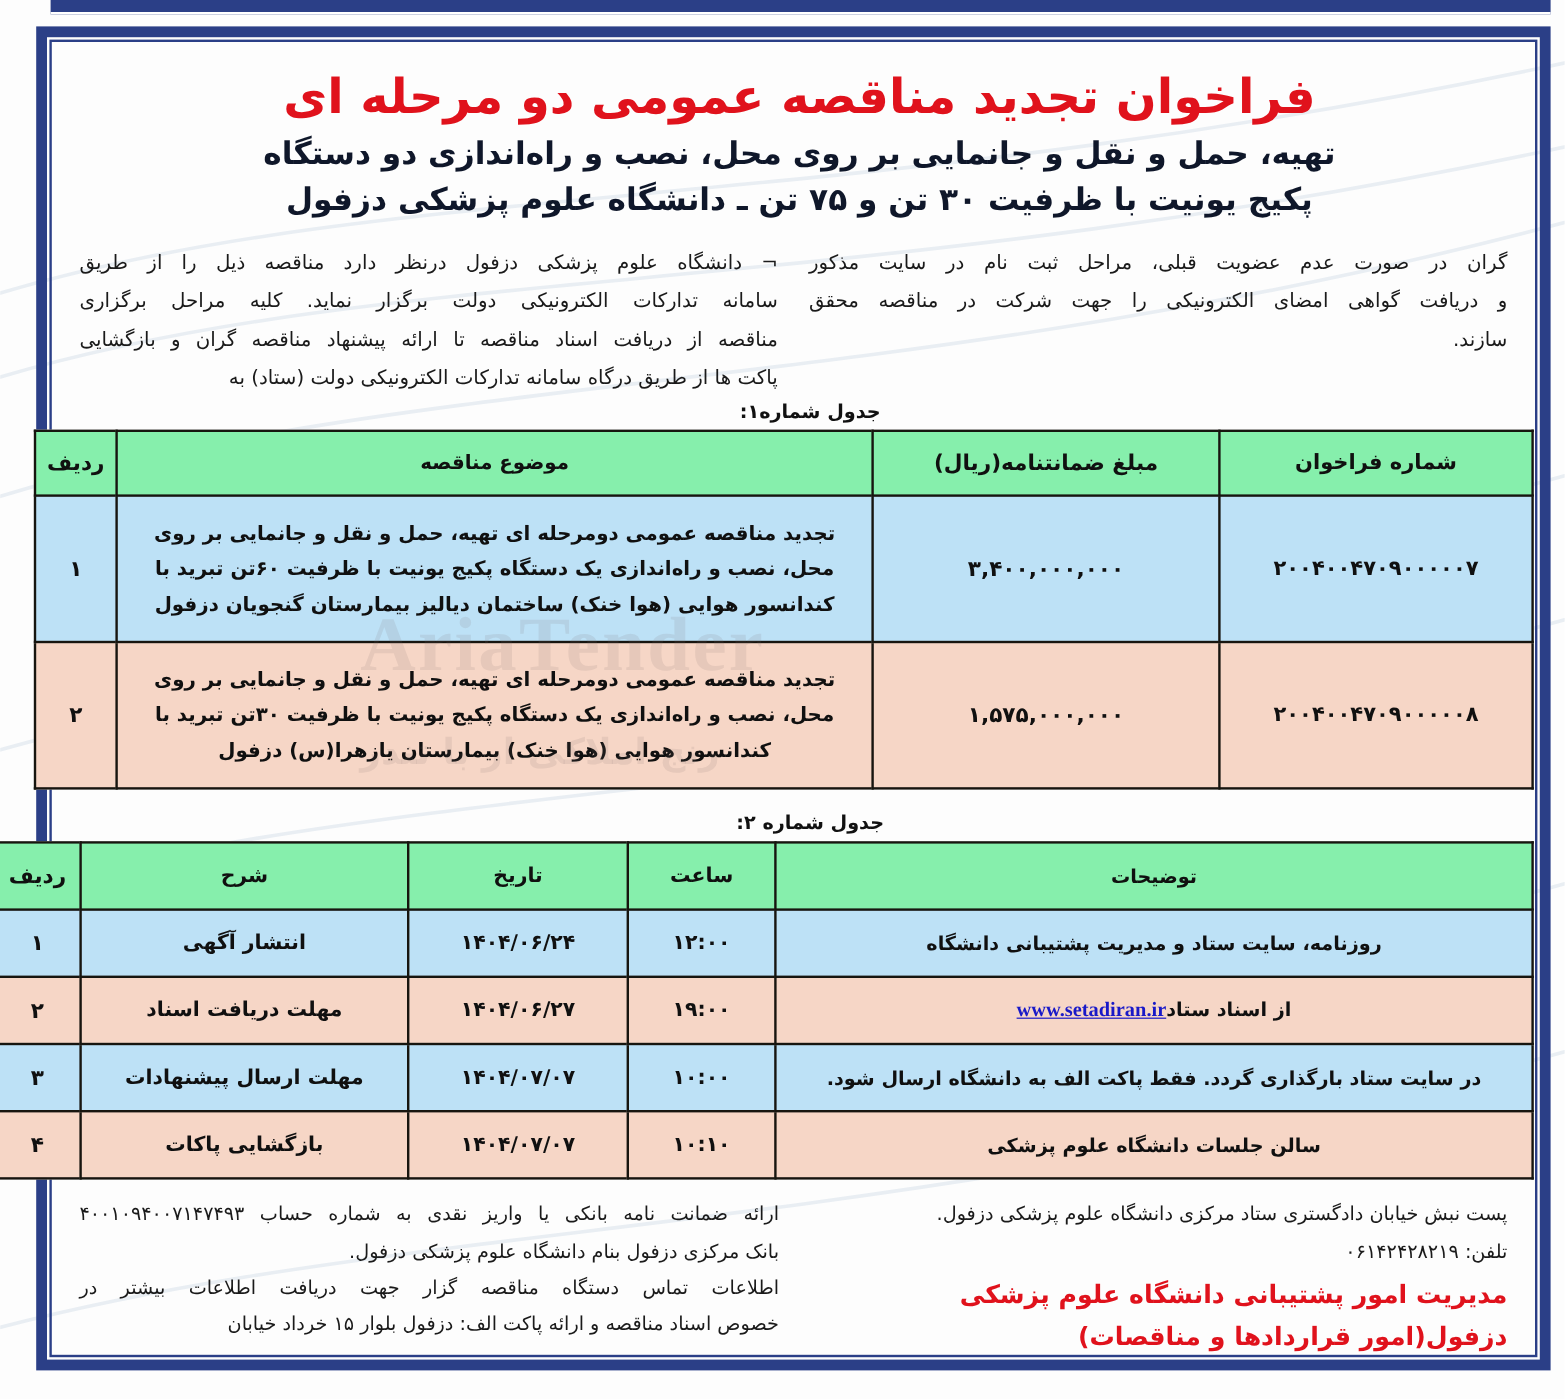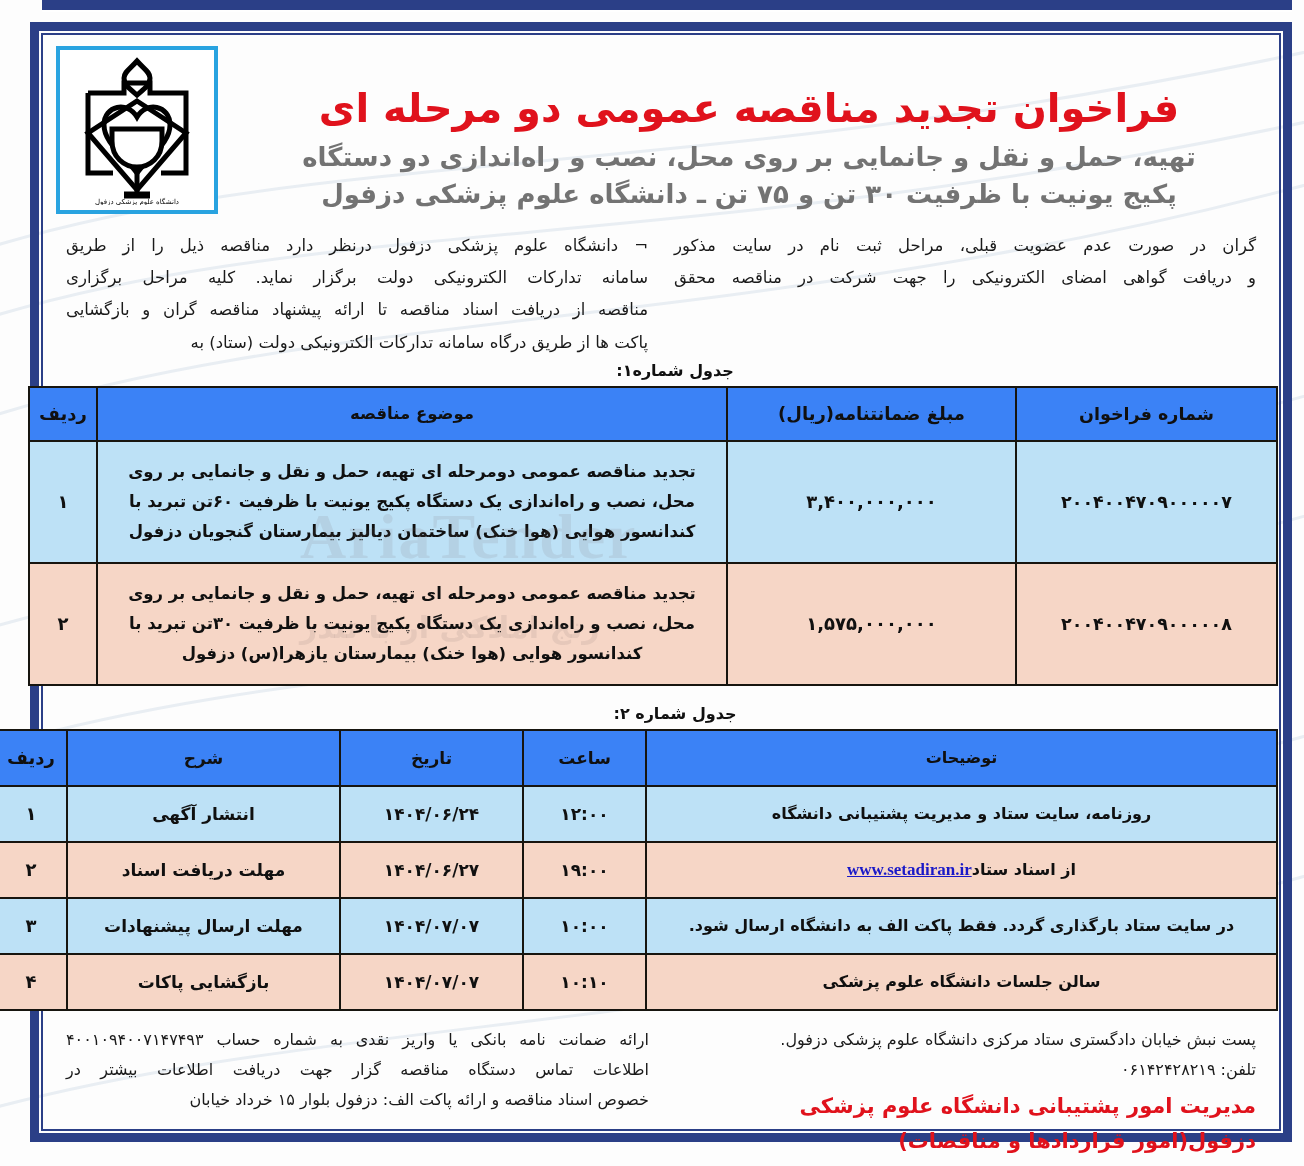--- a/index.html
+++ b/index.html
@@ -96,21 +96,21 @@
   }
   .title-main {
     color: #e0121c;
     font-size: 40px;
     font-weight: bold;
     line-height: 1.28;
     letter-spacing: -0.5px;
     white-space: nowrap;
   }
   .title-sub1, .title-sub2 {
-    color: #737373;
+    color: #0f172a;
     font-size: 26px;
     font-weight: bold;
     line-height: 1.45;
     white-space: nowrap;
   }
   .title-sub1 { margin-top: 4px; }
 
   
   .intro {
     display: flex;
@@ -155,21 +155,21 @@
     background: #ffffff;
   }
   table.t td, table.t th {
     border: 2px solid #17150f;
     text-align: center;
     vertical-align: middle;
     font-weight: bold;
     color: #101010;
   }
   .hdr th {
-    background: #3b82f6;
+    background: #86efac;
     font-size: 17px;
     height: 44px;
     padding: 4px 6px;
   }
   .row-blue td { background: #bde1f6; }
   .row-peach td { background: #f6d6c6; }
 
   
   #table1 td { height: 108px; padding: 6px 10px; }
   #table1 .c-radif { width: 54px; font-size: 18px; }
@@ -255,49 +255,29 @@
   <div class="content">
 
     <div class="header">
 
       <div class="titles">
         <div class="title-main">فراخوان تجدید مناقصه عمومی دو مرحله ای</div>
         <div class="title-sub1">تهیه، حمل و نقل و جانمایی بر روی محل، نصب و راه‌اندازی دو دستگاه</div>
         <div class="title-sub2">پکیج یونیت با ظرفیت ۳۰ تن و ۷۵ تن ـ دانشگاه علوم پزشکی دزفول</div>
       </div>
 
-      <div class="logo-box">
-        <svg width="142" height="150" viewBox="0 0 142 150">
-          <g fill="none" stroke="#000000" stroke-width="5">
-
-            <path d="M71 6 C64 14 58 17 58 23 C58 30 64 34 71 40 C78 34 84 30 84 23 C84 17 78 14 71 6 Z"></path>
-
-            <path d="M22 38 L58 38 L58 28 L84 28 L84 38 L120 38 L120 118 L95 118"></path>
-            <path d="M22 38 L22 118 L47 118"></path>
-
-            <path d="M71 46 L120 78 L71 135 L22 78 Z"></path>
-
-            <path d="M71 62 C62 46 38 50 38 70 C38 88 58 100 71 118 C84 100 104 88 104 70 C104 50 80 46 71 62 Z"></path>
-
-            <path d="M46 74 L96 74 L96 86 C96 102 84 112 71 112 C58 112 46 102 46 86 Z" fill="#ffffff"></path>
-
-            <path d="M71 112 L71 140"></path>
-            <path d="M58 140 L84 140" stroke-width="7"></path>
-          </g>
-          <text x="71" y="149" text-anchor="middle" font-size="7" fill="#000" font-family="DejaVu Sans, sans-serif">دانشگاه علوم پزشکی دزفول</text>
-        </svg>
-      </div>
 
     </div>
 
     <div class="intro">
 
       <div class="intro-col">
         <div>گران در صورت عدم عضویت قبلی، مراحل ثبت نام در سایت مذکور</div>
         <div>و دریافت گواهی امضای الکترونیکی را جهت شرکت در مناقصه محقق</div>
+        <div class="last">سازند.</div>
       </div>
 
       <div class="intro-col">
         <div>¬ دانشگاه علوم پزشکی دزفول درنظر دارد مناقصه ذیل را از طریق</div>
         <div>سامانه تدارکات الکترونیکی دولت برگزار نماید. کلیه مراحل برگزاری</div>
         <div>مناقصه از دریافت اسناد مناقصه تا ارائه پیشنهاد مناقصه گران و بازگشایی</div>
         <div class="last">پاکت ها از طریق درگاه سامانه تدارکات الکترونیکی دولت (ستاد) به</div>
       </div>
 
     </div>
@@ -378,20 +358,21 @@
     <div class="footer">
 
       <div class="footer-col right">
         <div>پست نبش خیابان دادگستری ستاد مرکزی دانشگاه علوم پزشکی دزفول.</div>
         <div>تلفن: ۰۶۱۴۲۴۲۸۲۱۹</div>
         <div class="footer-red">مدیریت امور پشتیبانی دانشگاه علوم پزشکی دزفول(امور قراردادها و مناقصات)</div>
       </div>
 
       <div class="footer-col left">
         <div>ارائه ضمانت نامه بانکی یا واریز نقدی به شماره حساب ۴۰۰۱۰۹۴۰۰۷۱۴۷۴۹۳</div>
+        <div class="last">بانک مرکزی دزفول بنام دانشگاه علوم پزشکی دزفول.</div>
         <div>اطلاعات تماس دستگاه مناقصه گزار جهت دریافت اطلاعات بیشتر در</div>
         <div class="last">خصوص اسناد مناقصه و ارائه پاکت الف: دزفول بلوار ۱۵ خرداد خیابان</div>
       </div>
 
     </div>
 
   </div>
 </div>
 
 </body></html>

